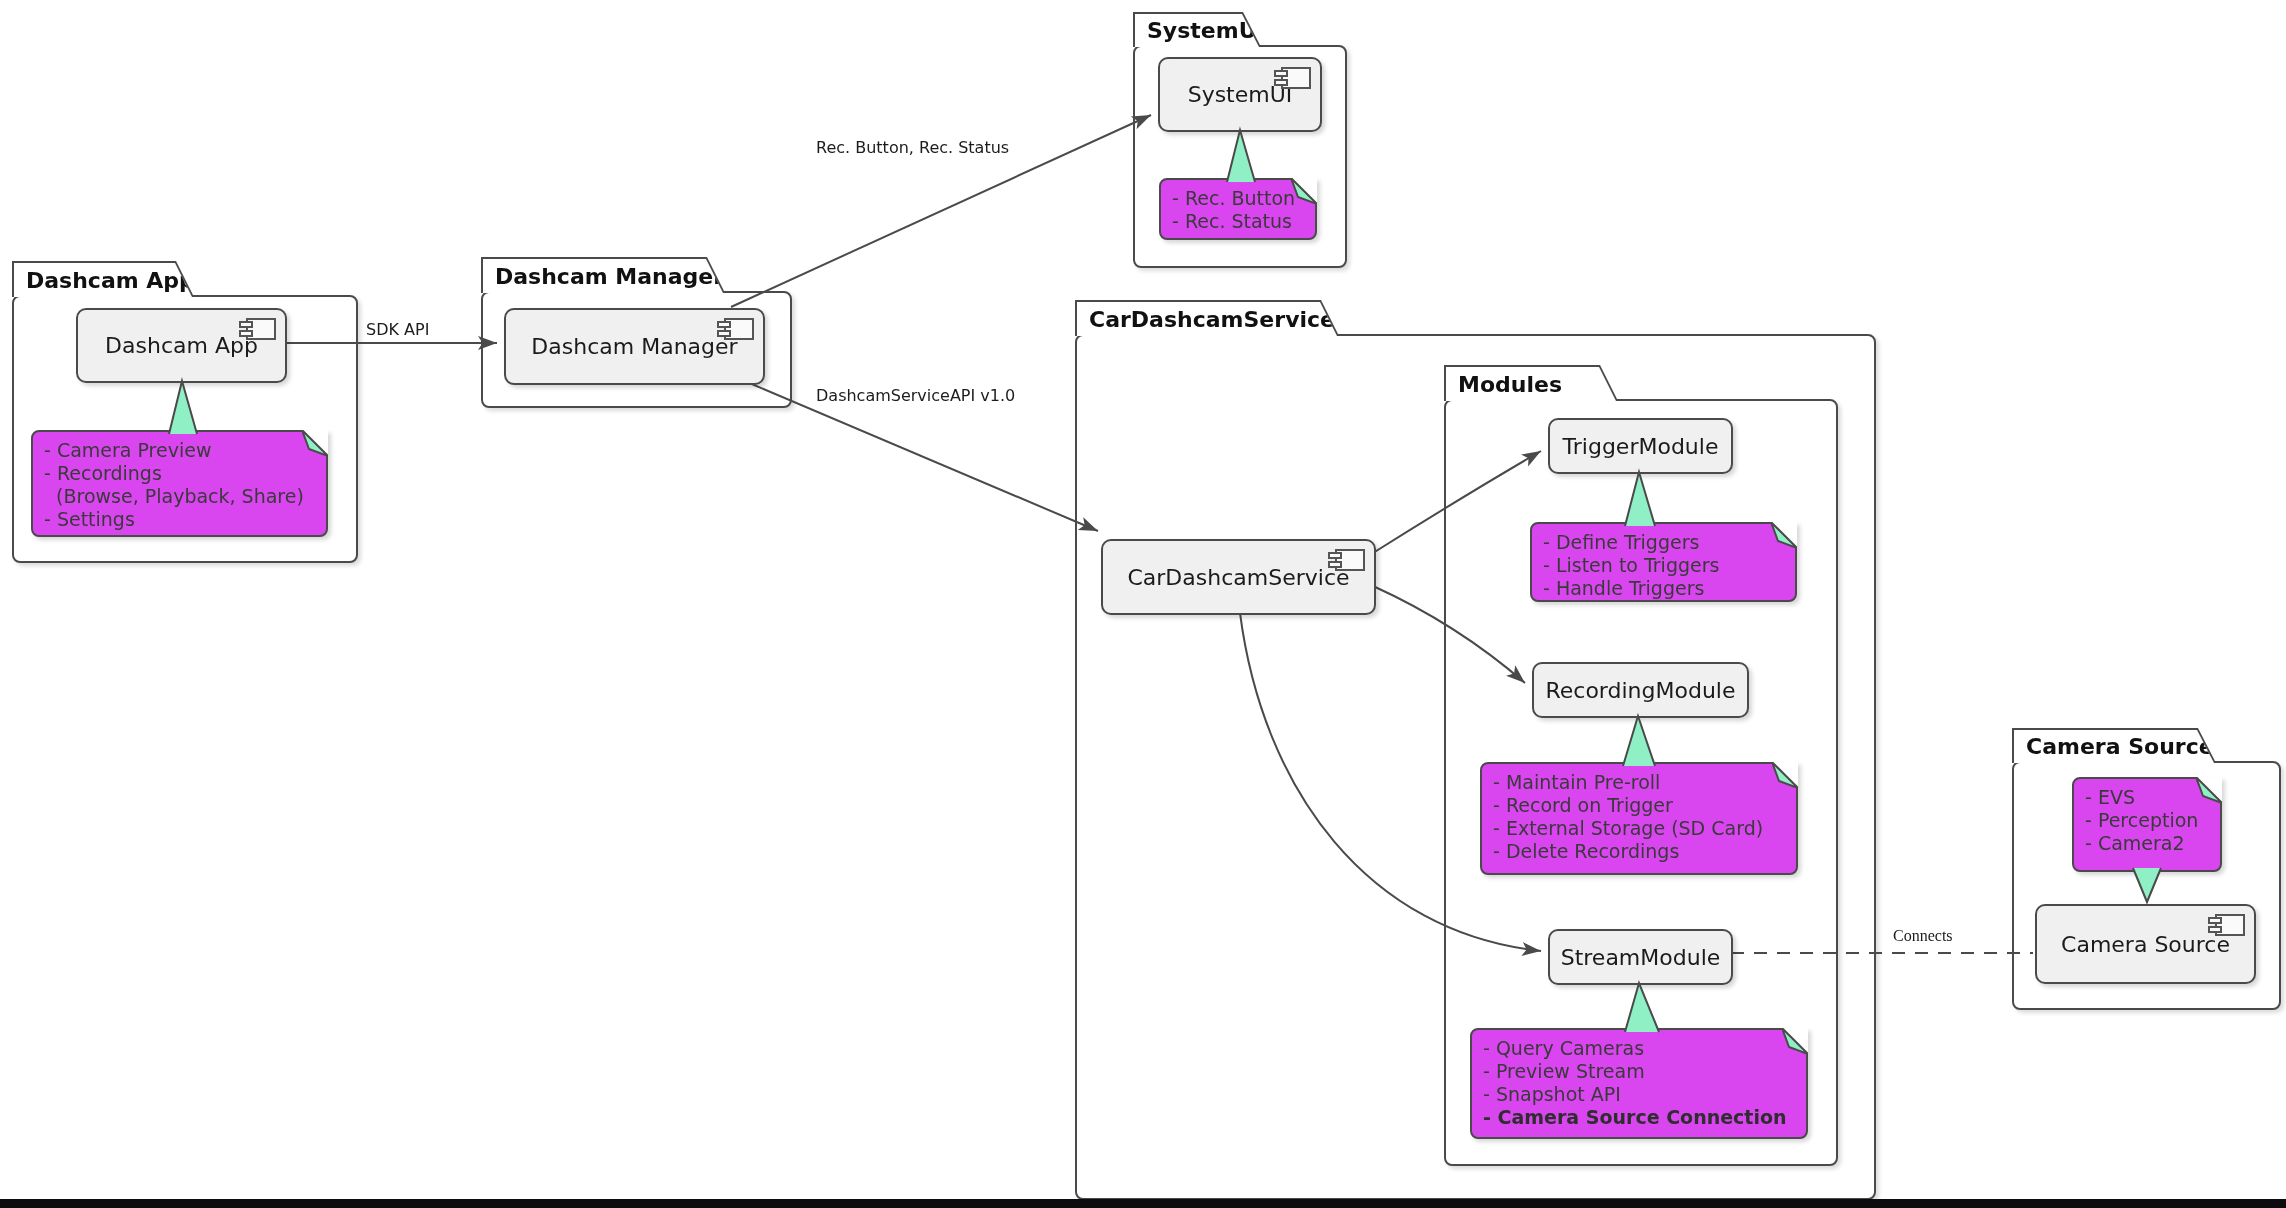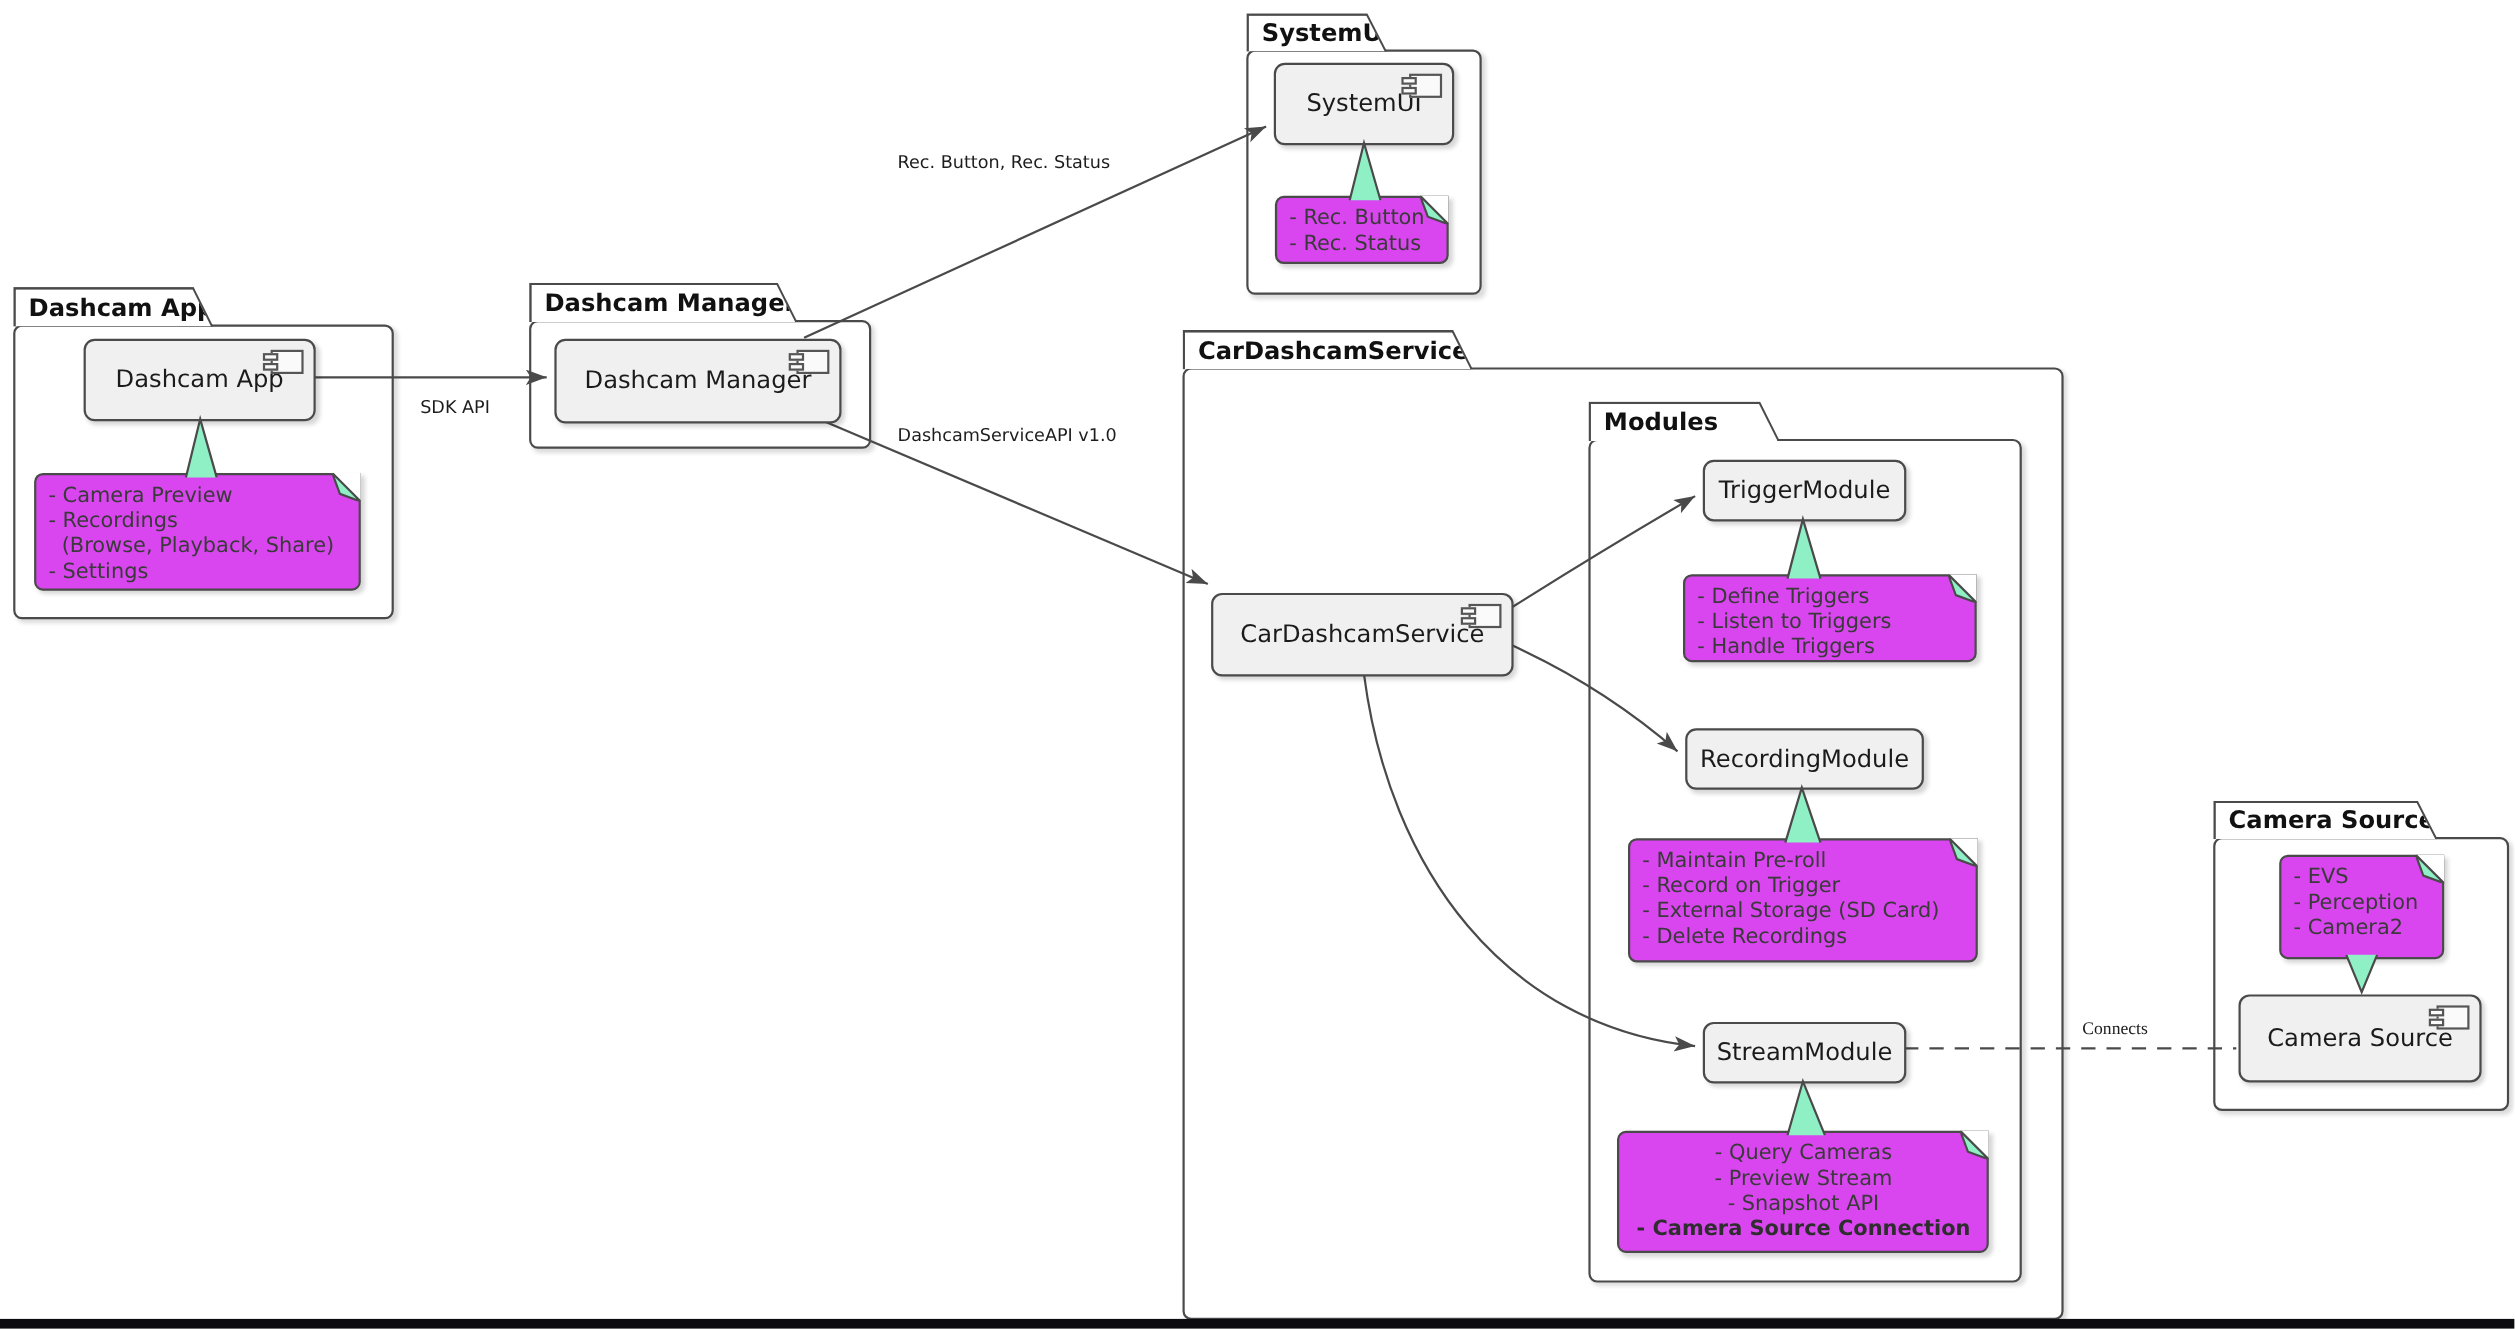--- a/index.html
+++ b/index.html
@@ -184,42 +184,42 @@
   <svg class="fold" viewBox="0 0 26 26">
       <path d="M0,0 L26,0 L26,26 Z" fill="#ffffff"></path>
       <path d="M0,0 L26,26 L7,19 Z" fill="#8FEFC5" stroke="#4a4a4a" stroke-width="2" stroke-linejoin="round"></path>
     </svg>
   <div class="note-line">- Maintain Pre-roll</div>
   <div class="note-line">- Record on Trigger</div>
   <div class="note-line">- External Storage (SD Card)</div>
   <div class="note-line">- Delete Recordings</div>
 </div>
 
-<div class="note" style="left:1470px;top:1028px;width:338px;height:111px;text-align:center;">
+<div class="note" style="left:1470px;top:1028px;width:338px;height:111px;">
   <svg class="fold" viewBox="0 0 26 26">
       <path d="M0,0 L26,0 L26,26 Z" fill="#ffffff"></path>
       <path d="M0,0 L26,26 L7,19 Z" fill="#8FEFC5" stroke="#4a4a4a" stroke-width="2" stroke-linejoin="round"></path>
     </svg>
   <div class="note-line">- Query Cameras</div>
   <div class="note-line">- Preview Stream</div>
   <div class="note-line">- Snapshot API</div>
   <div class="note-line bold">- Camera Source Connection</div>
 </div>
 
 <div class="note" style="left:2072px;top:777px;width:150px;height:95px;">
   <svg class="fold" viewBox="0 0 26 26">
       <path d="M0,0 L26,0 L26,26 Z" fill="#ffffff"></path>
       <path d="M0,0 L26,26 L7,19 Z" fill="#8FEFC5" stroke="#4a4a4a" stroke-width="2" stroke-linejoin="round"></path>
     </svg>
   <div class="note-line">- EVS</div>
   <div class="note-line">- Perception</div>
   <div class="note-line">- Camera2</div>
 </div>
 
-<div class="edge-label" style="left:382px;top:320px;margin-top:40px;">SDK API</div>
+<div class="edge-label" style="left:366px;top:320px;">SDK API</div>
 <div class="edge-label" style="left:816px;top:138px;">Rec. Button, Rec. Status</div>
 <div class="edge-label" style="left:816px;top:386px;">DashcamServiceAPI v1.0</div>
 <div class="edge-label" style="left:1893px;top:927px;font-family:Liberation Serif, serif;">Connects</div>
 
 <svg class="layer" viewBox="0 0 2286 1208" style="z-index:5;">
   <g>
     <polygon points="169,434 197,434 182,381" fill="#8FEFC5"></polygon>
     <path d="M169,434 L182,381 L197,434" fill="none" stroke="#4a4a4a" stroke-width="2"></path>
   </g>
   <g>

